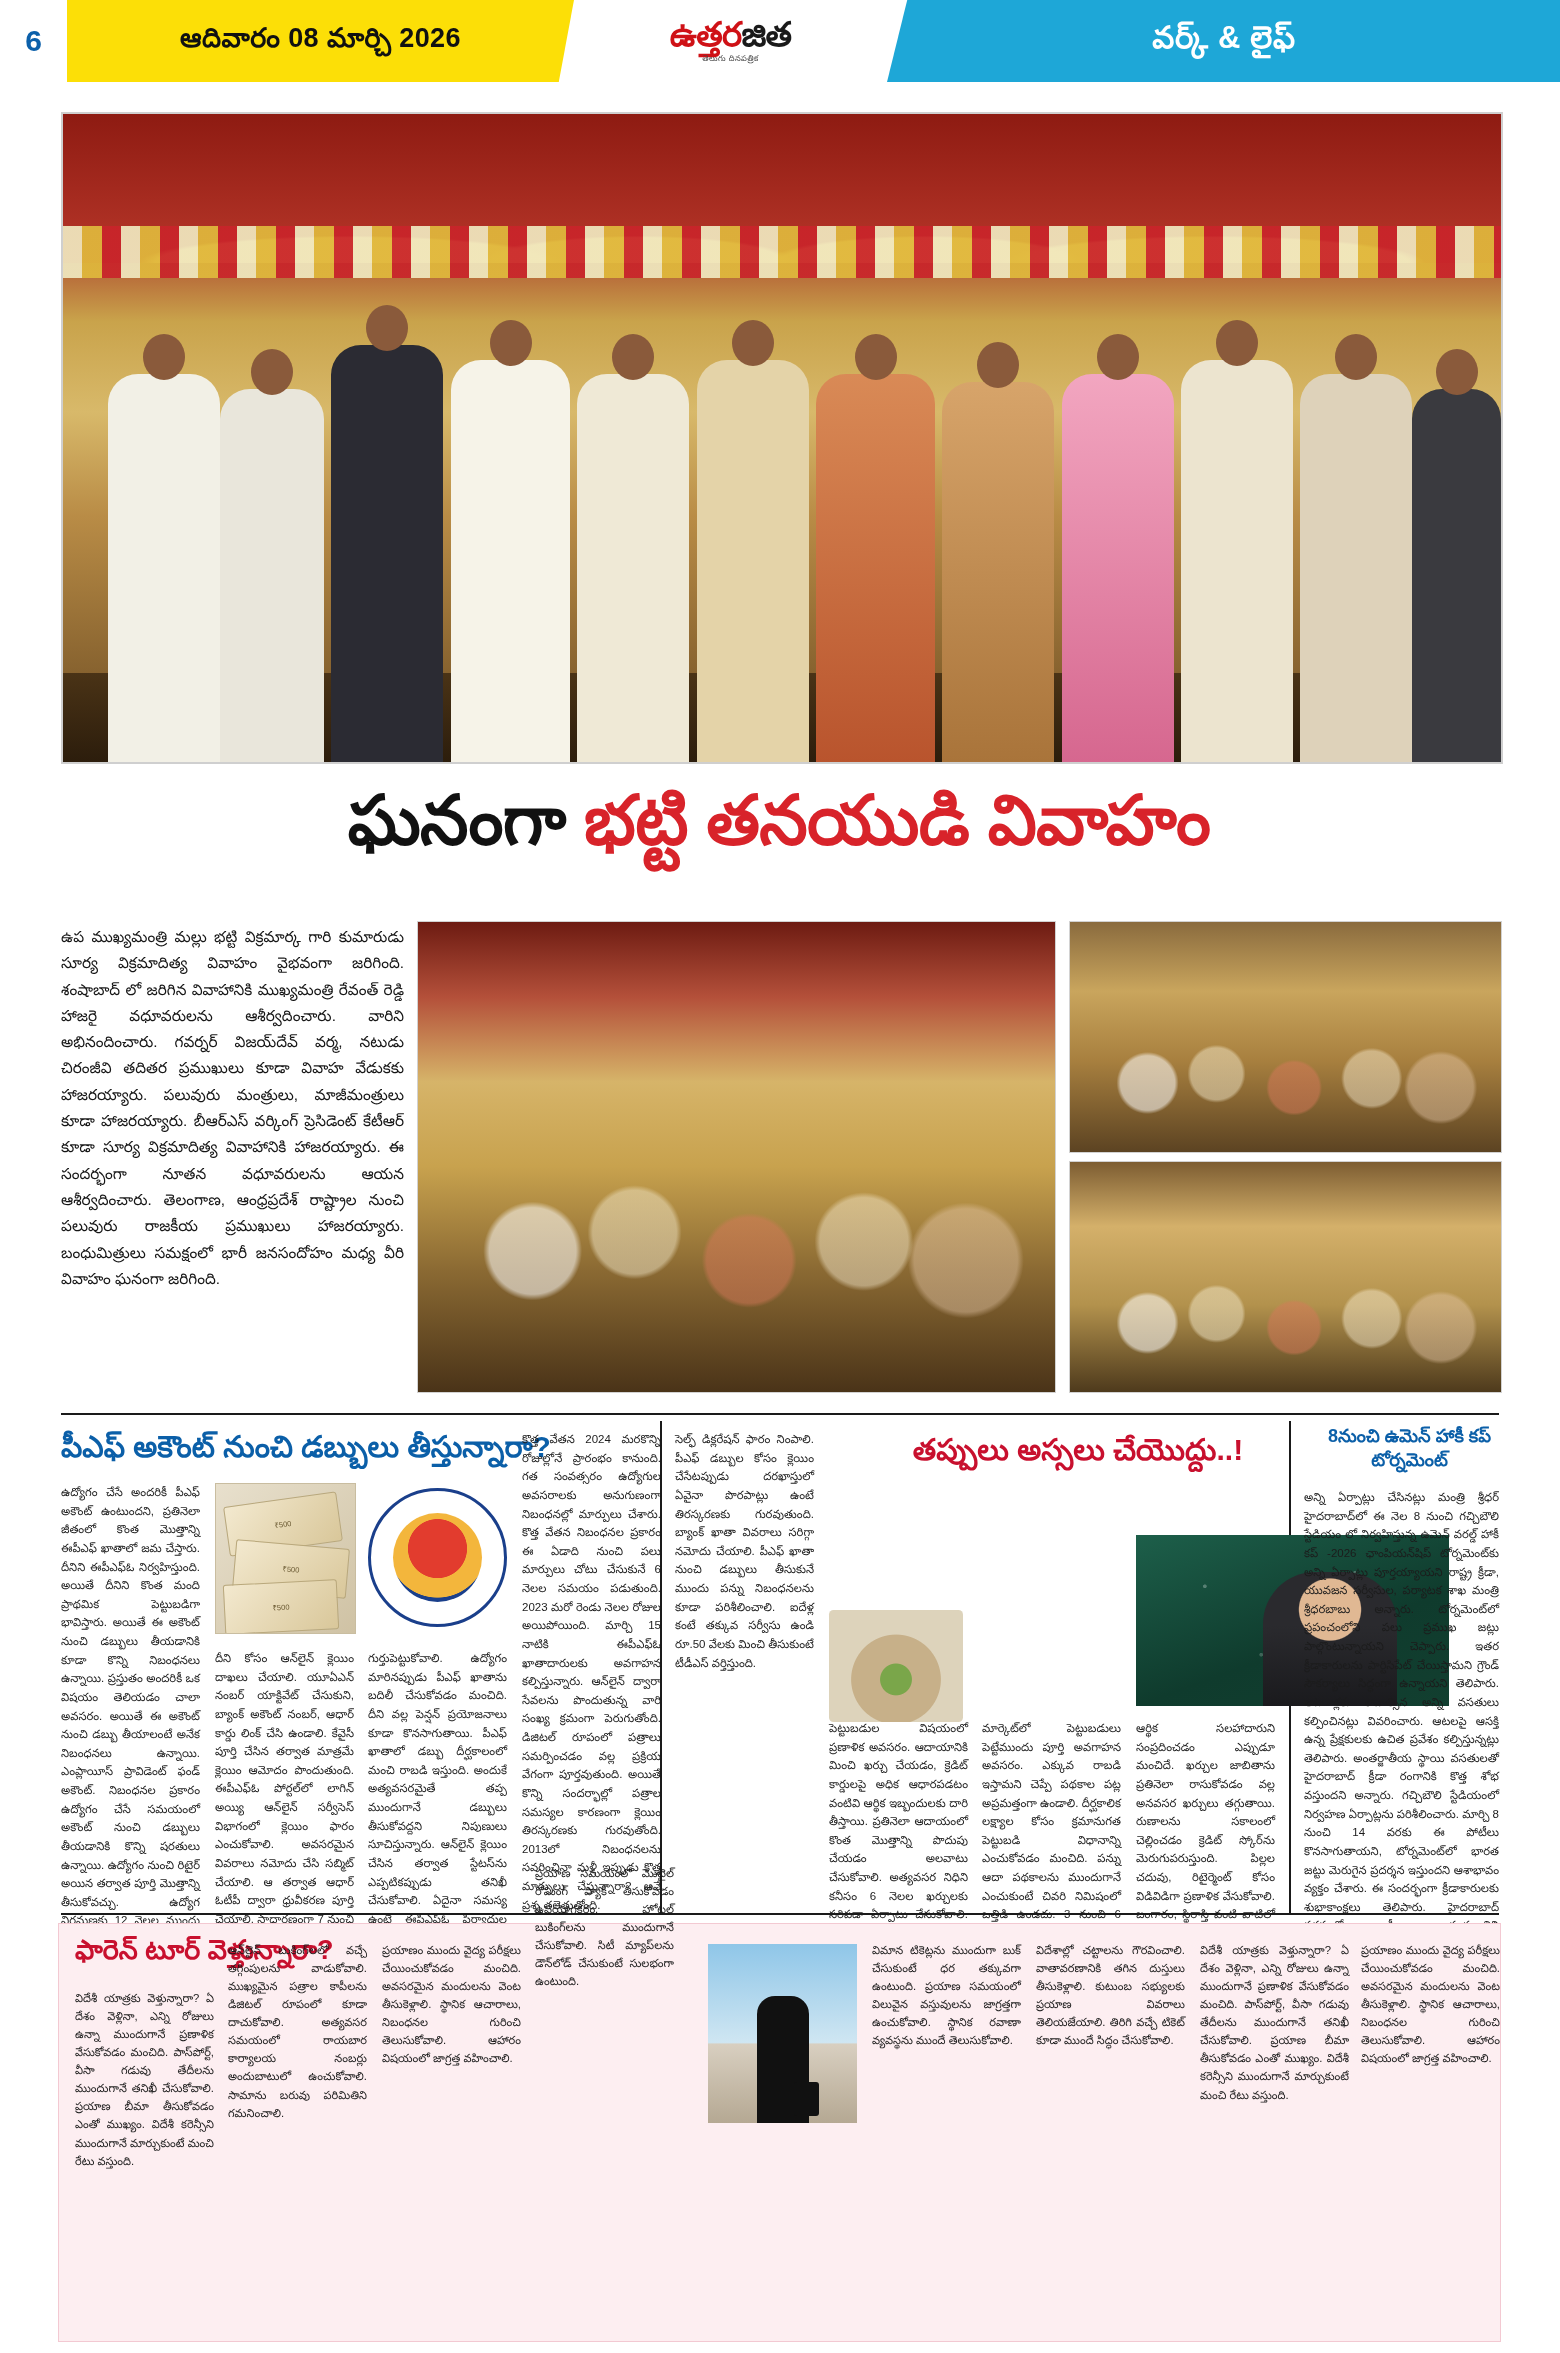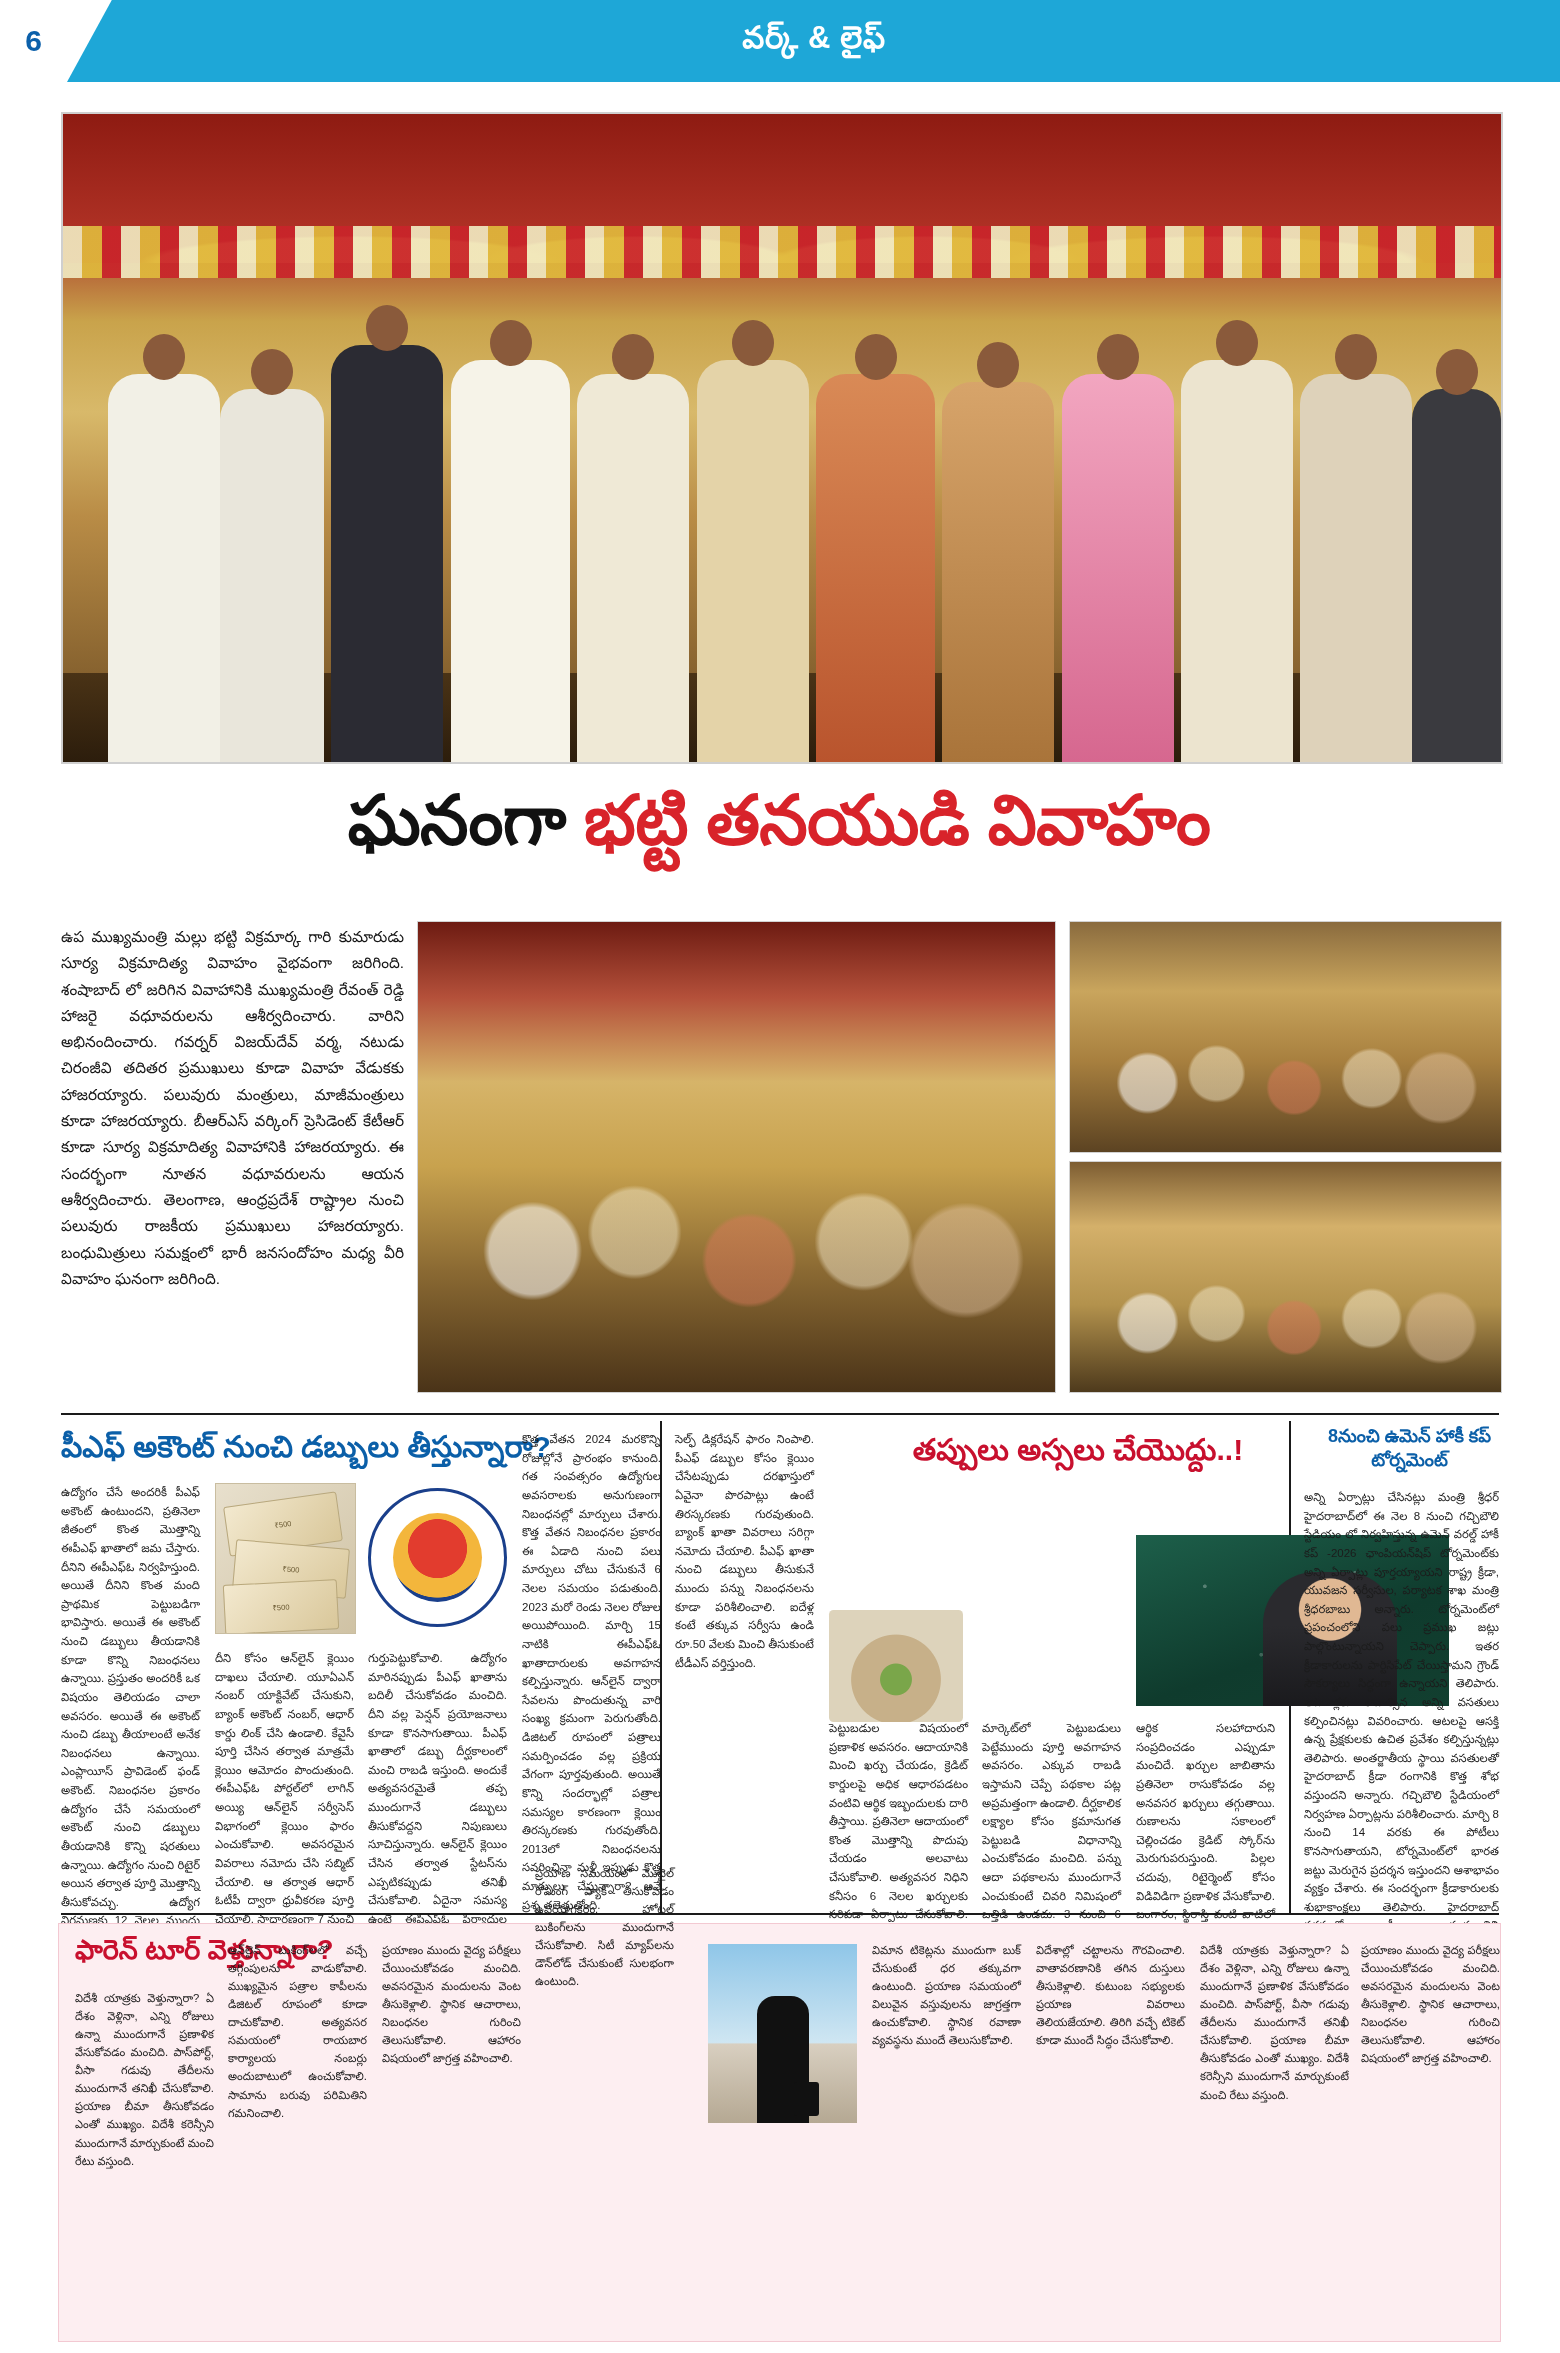--- a/index.html
+++ b/index.html
@@ -314,20 +314,29 @@
   .tiny { font-size: 11.3px; line-height:1.6; text-align: justify; }
 </style>
 </head>
 <body>
 
 <div class="page">
 
   <div class="masthead">
     <div class="mh-left">
       <span class="page-num">6</span>
+    </div>
+    <div class="mh-date">
+      <span>ఆదివారం 08 మార్చి 2026</span>
+    </div>
+    <div class="mh-logo">
+      <div class="brand">
+        <span>ఉత్తర</span><span class="b2">జిత</span>
+      </div>
+      <div class="brandsub">తెలుగు దినపత్రిక</div>
     </div>
     <div class="mh-right">
       <span>వర్క్ &amp; లైఫ్</span>
     </div>
   </div>
 
   <div class="hero-photo">
     <div class="decor-arch"></div>
     <div class="garland"></div>
     <div class="floor"></div>

